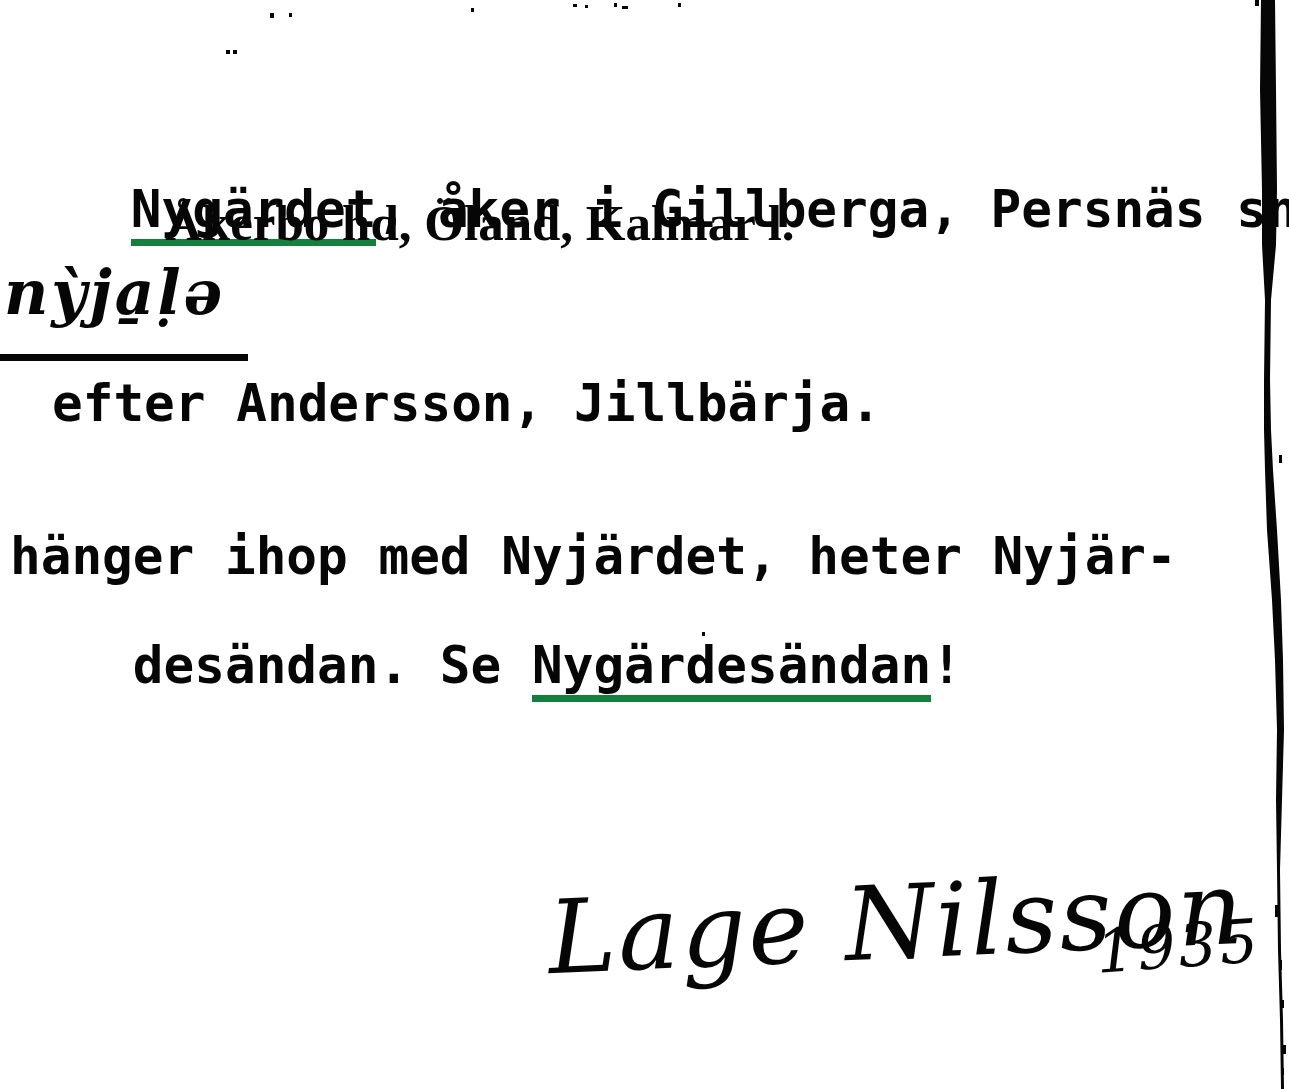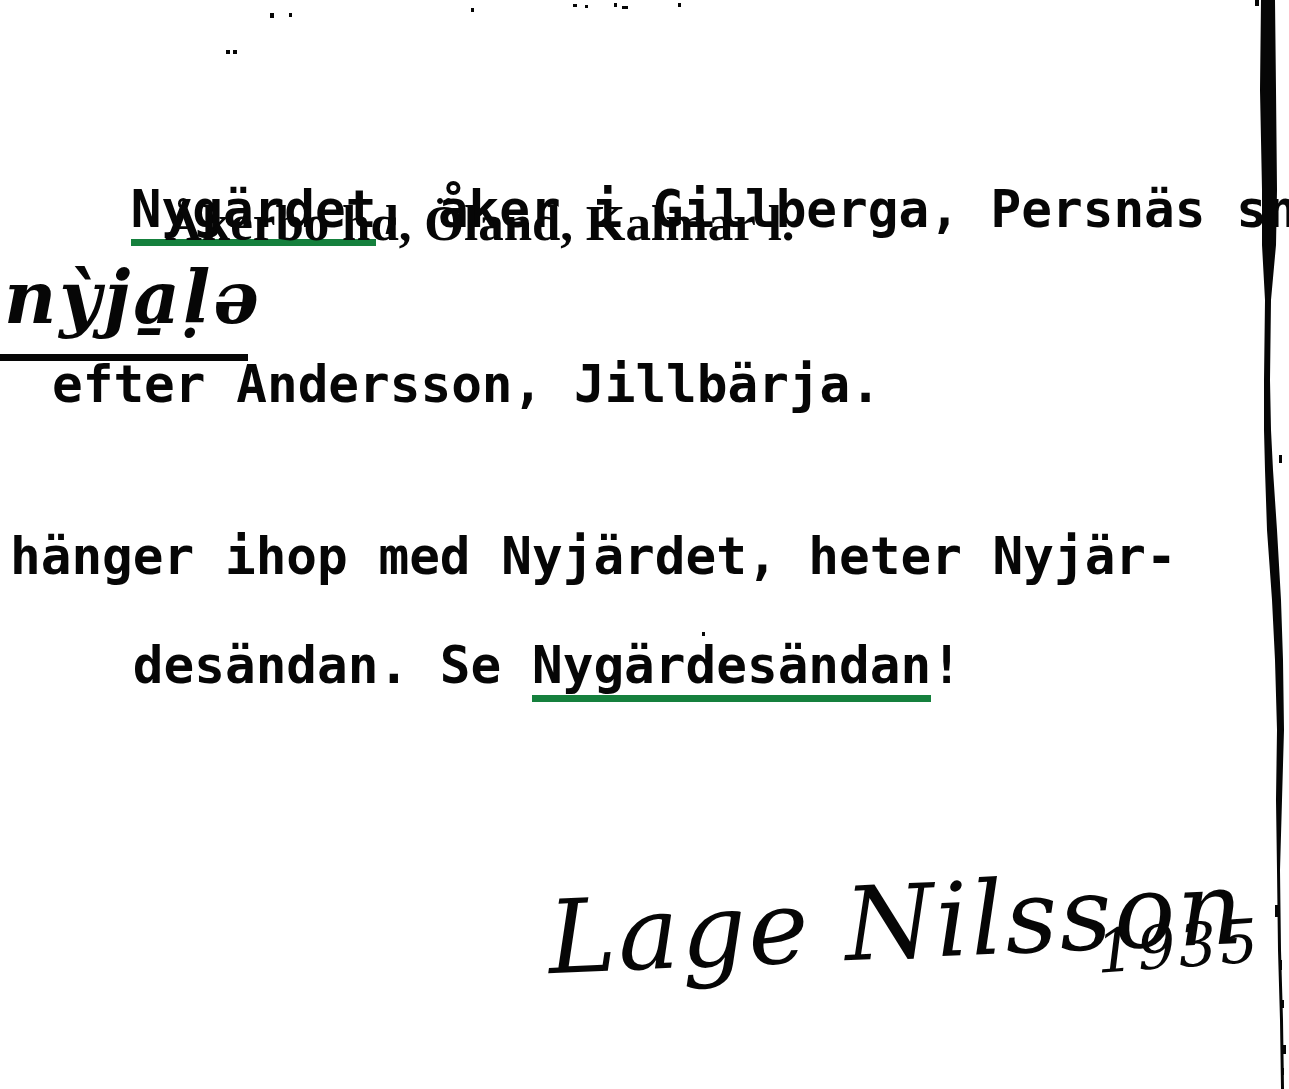--- a/index.html
+++ b/index.html
@@ -34,21 +34,21 @@
     position: absolute;
     font-family: "DejaVu Serif", serif;
     font-style: italic;
     color: #060606;
     white-space: pre;
     z-index: 3;
   }
   .phonetic-word {
     left: 4px;
     top: 262px;
-    font-size: 72px;
+    font-size: 61px;
     font-weight: bold;
     line-height: 1;
     letter-spacing: 3px;
   }
   .phonetic-underline {
     position: absolute;
     left: 0px;
     top: 354px;
     width: 248px;
     height: 7px;
@@ -92,21 +92,21 @@
 
   <div class="typed" style="left:8px; top:126px;">
     <span class="u-place">Nygärdet</span><span>, åker i Gillberga, Persnäs sn,</span>
   </div>
 
   <div class="typed" style="left:165px; top:195px;font-family:Liberation Serif, serif;">Åkerbo hd, Öland, Kalmar l.</div>
 
   <div class="hand phonetic-word">nỳja̱ḷə</div>
   <div class="phonetic-underline"></div>
 
-  <div class="typed" style="left:52px; top:357px;">efter Andersson, Jillbärja.</div>
+  <div class="typed" style="left:52px; top:376px;">efter Andersson, Jillbärja.</div>
 
   <div class="typed" style="left:10px; top:582px;">
     <span>desändan. Se </span><span class="u-place">Nygärdesändan</span><span>!</span>
   </div>
   <div class="typed" style="left:10px; top:529px;">hänger ihop med Nyjärdet, heter Nyjär-</div>
 
   <div class="hand signature-name">Lage Nilsson</div>
   <div class="hand signature-year">1935</div>
 
   <svg class="edge-artifact" viewBox="0 0 40 1089" xmlns="http://www.w3.org/2000/svg">

